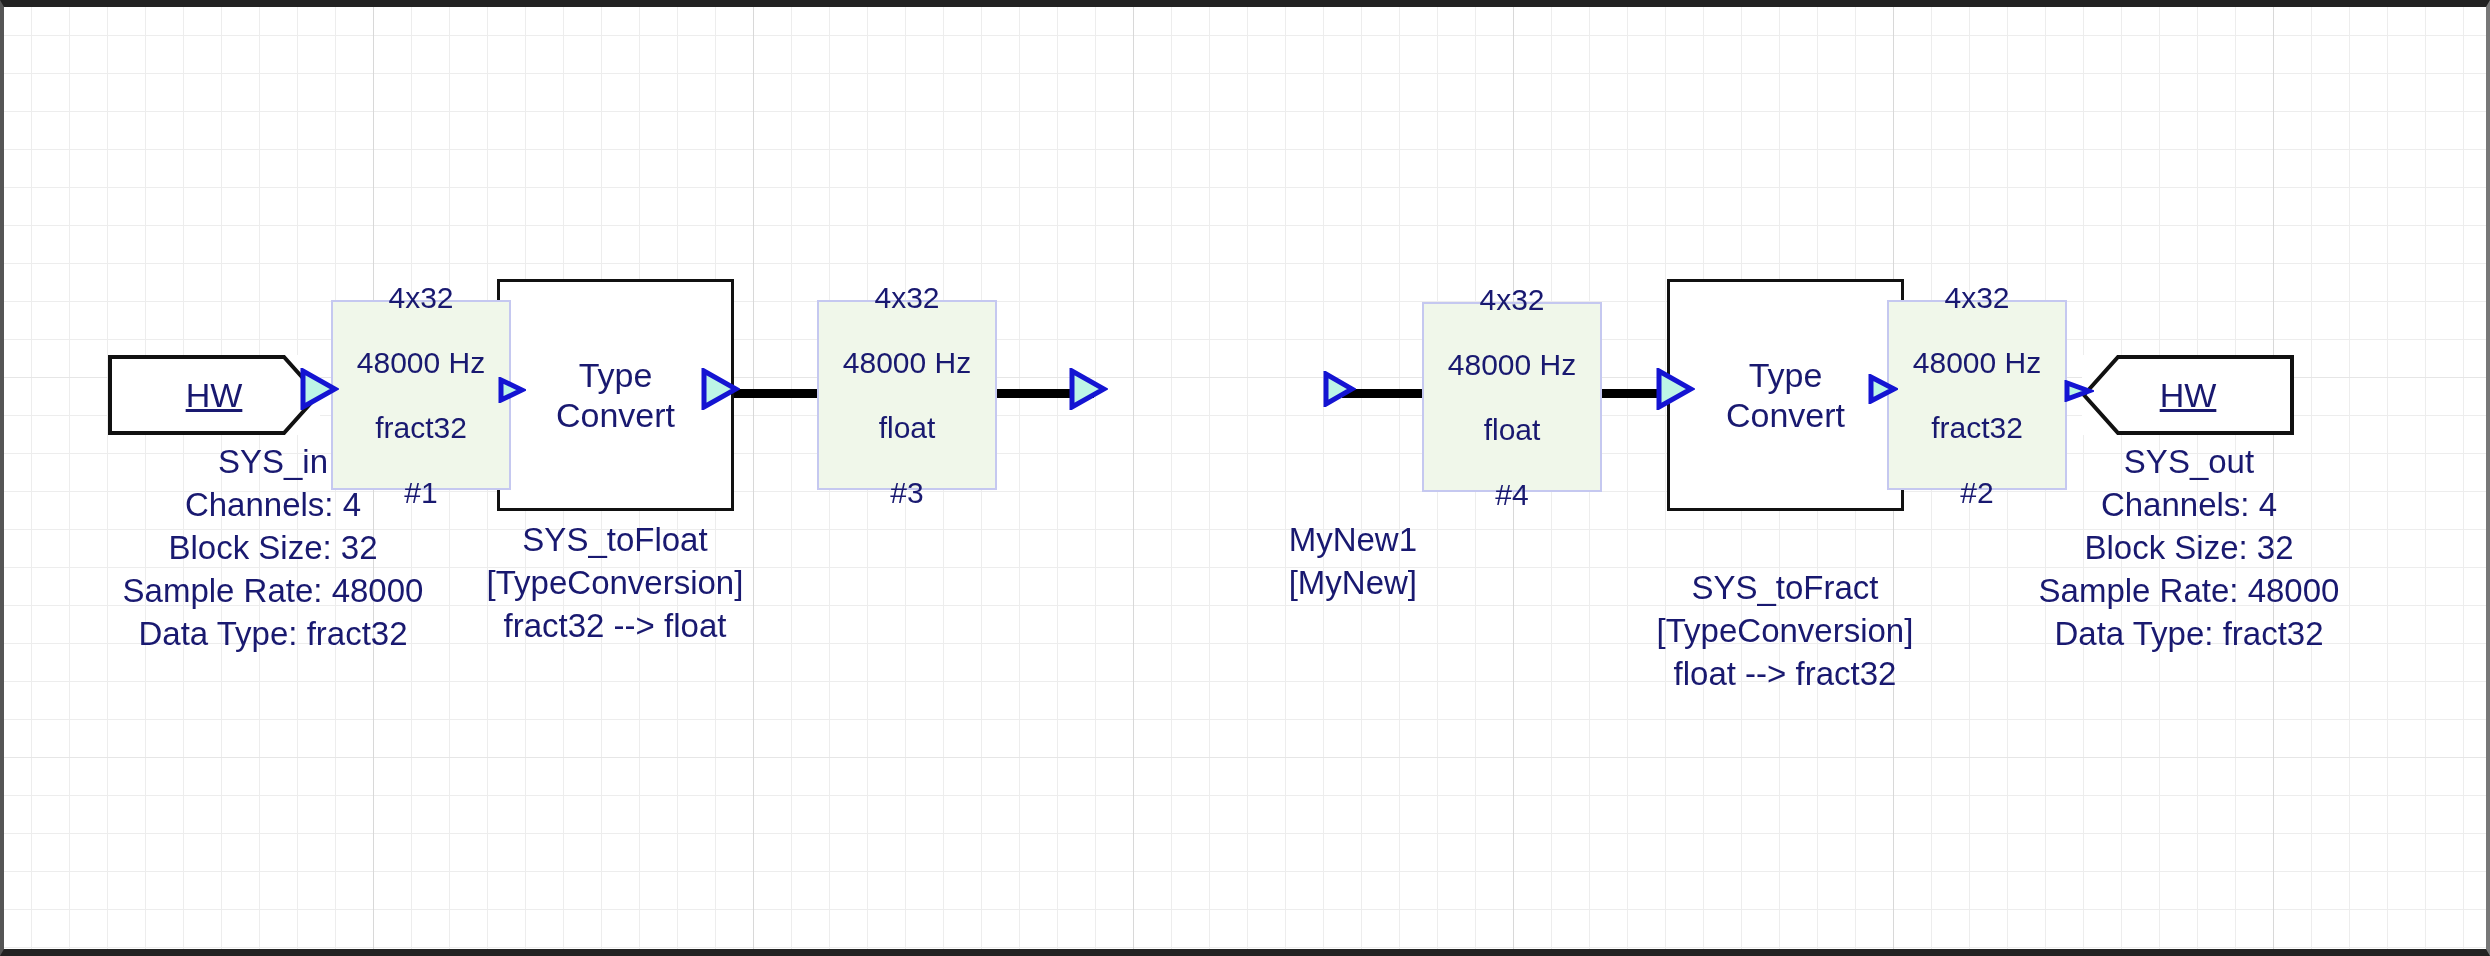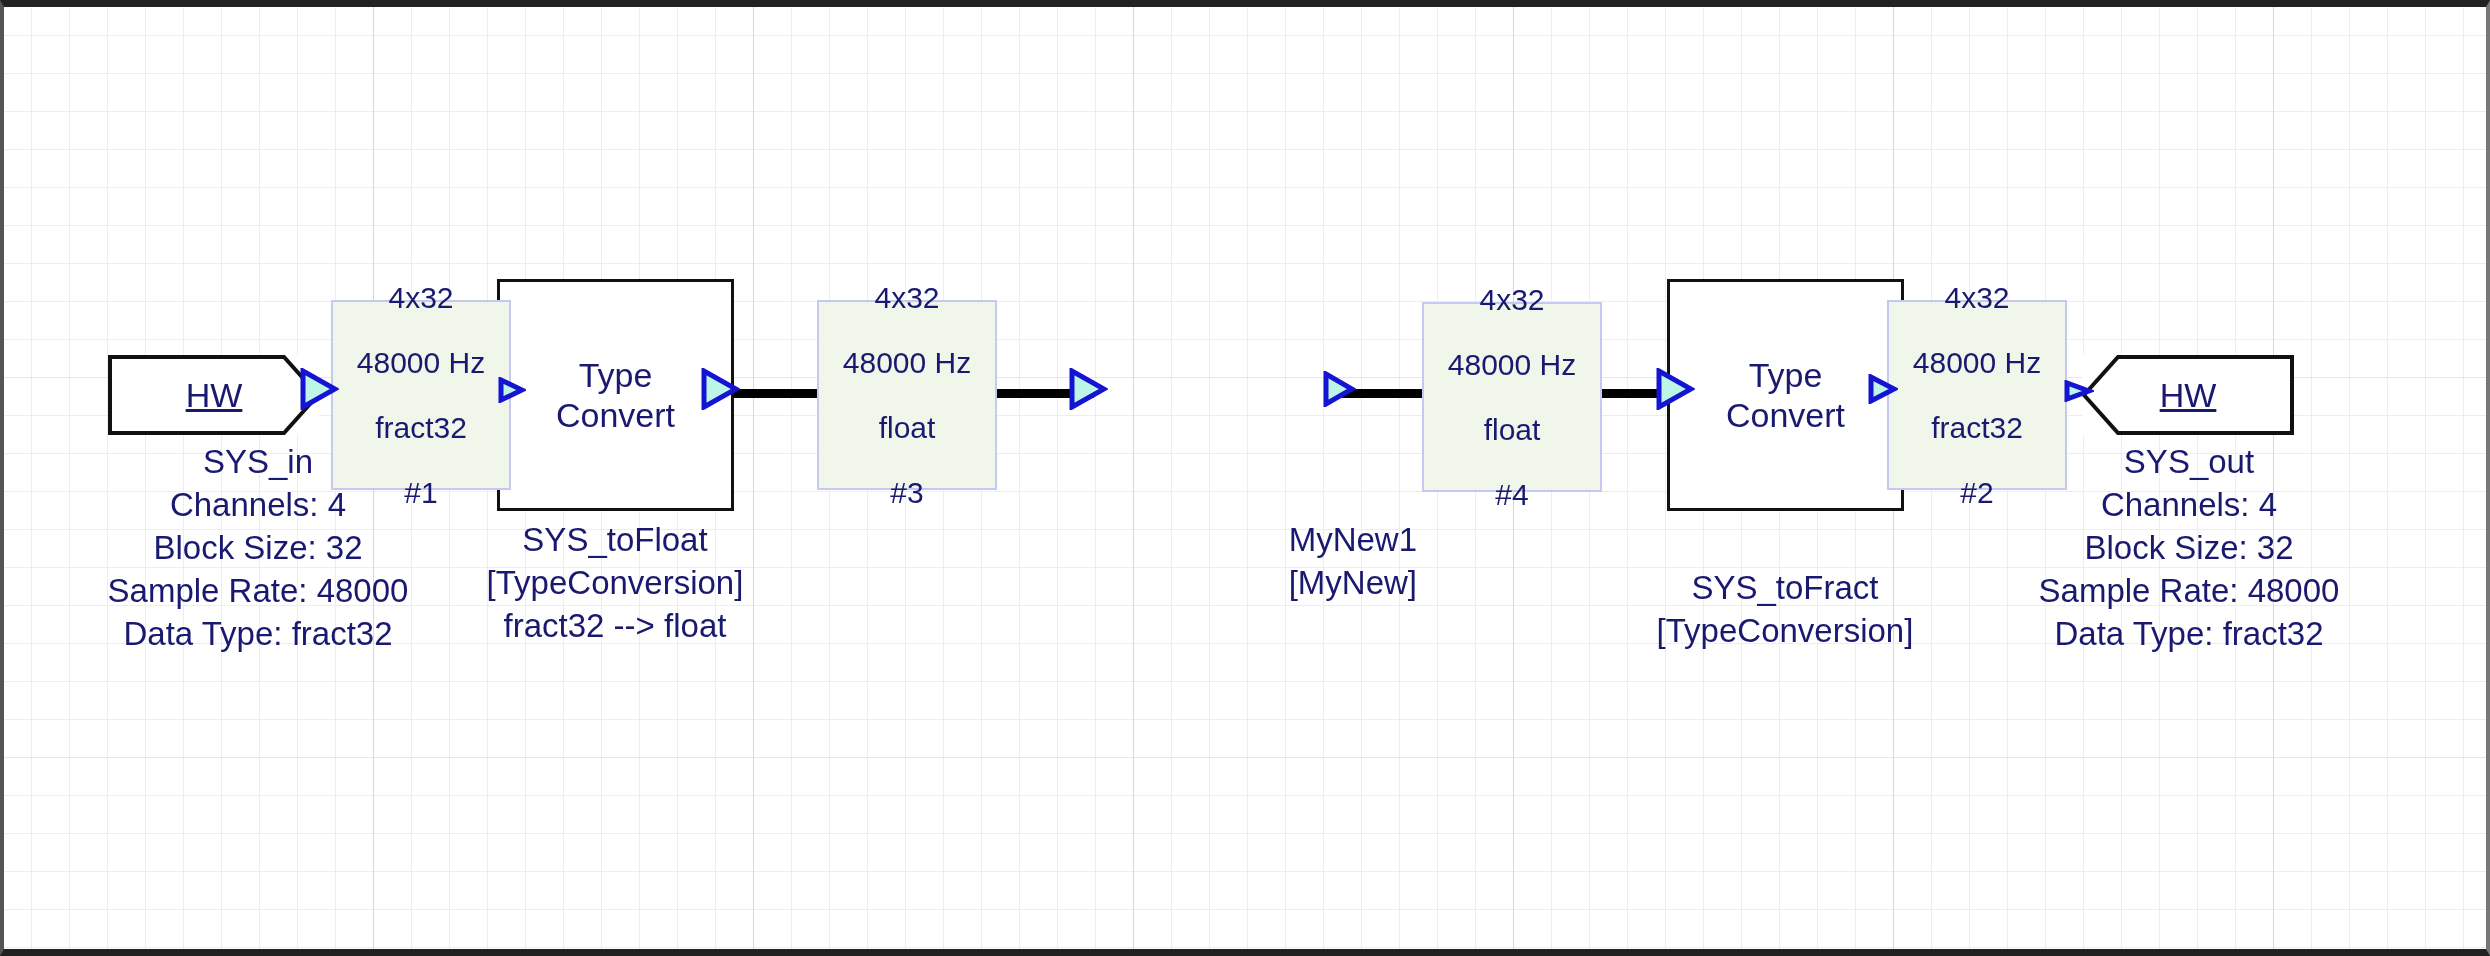--- a/index.html
+++ b/index.html
@@ -206,21 +206,21 @@
       <polygon points="3,3 3,27 26,15" fill="#bdf5e6" stroke="#1414d2" stroke-width="5"></polygon>
     </svg>
   </div>
 
   <div class="port" style="left:2060px;top:373px;">
     <svg width="30" height="22" viewBox="0 0 30 22">
       <polygon points="3,3 3,19 25,11" fill="#bdf5e6" stroke="#1414d2" stroke-width="5"></polygon>
     </svg>
   </div>
 
-  <div class="cap" style="left:0px;top:434px;width:420px;padding-left:44px;">
+  <div class="cap" style="left:15px;top:434px;width:420px;padding-left:44px;">
     <div>SYS_in</div>
     <div>Channels: 4</div>
     <div>Block Size: 32</div>
     <div>Sample Rate: 48000</div>
     <div>Data Type: fract32</div>
   </div>
 
   <div class="cap" style="left:411px;top:512px;width:400px;">
     <div>SYS_toFloat</div>
     <div>[TypeConversion]</div>
@@ -228,20 +228,21 @@
   </div>
 
   <div class="cap" style="left:1013px;top:512px;width:400px;text-align:right;">
     <div>MyNew1</div>
     <div>[MyNew]</div>
   </div>
 
   <div class="cap" style="left:1581px;top:512px;width:400px;margin-top:48px;">
     <div>SYS_toFract</div>
     <div>[TypeConversion]</div>
+    <div>float --&gt; fract32</div>
   </div>
 
   <div class="cap" style="left:1975px;top:434px;width:420px;">
     <div>SYS_out</div>
     <div>Channels: 4</div>
     <div>Block Size: 32</div>
     <div>Sample Rate: 48000</div>
     <div>Data Type: fract32</div>
   </div>
 

